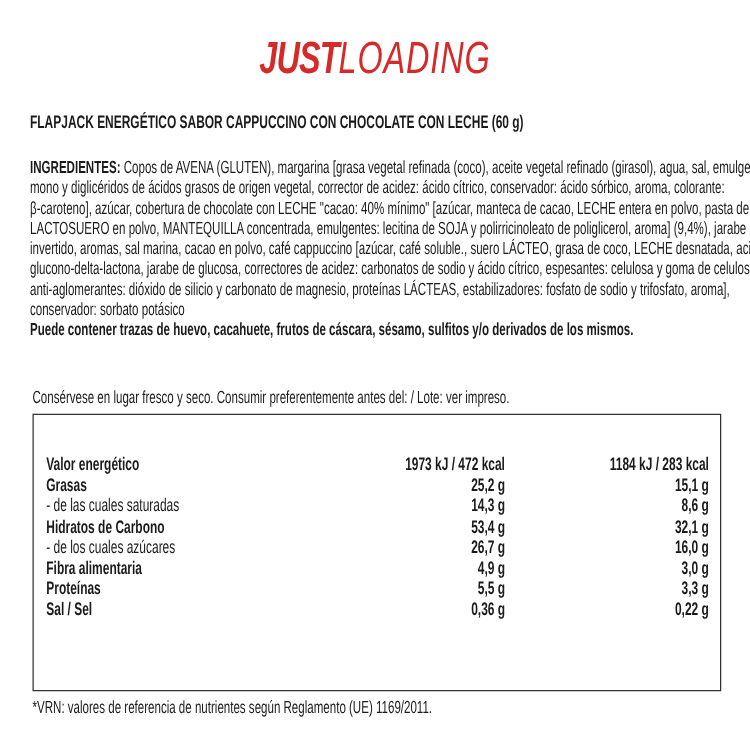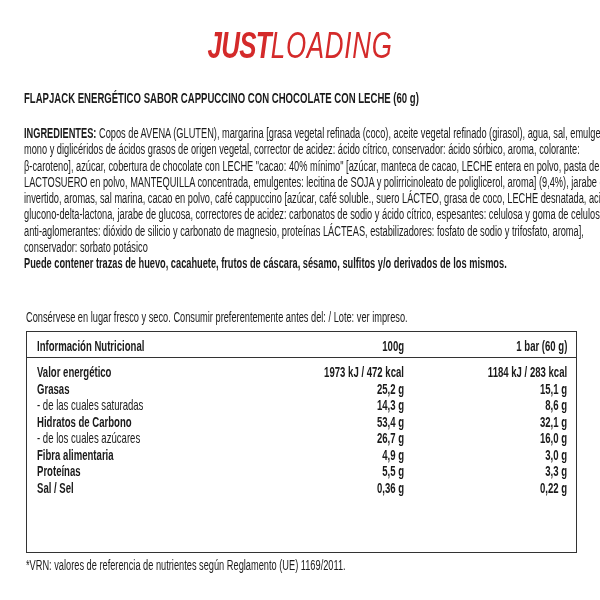--- a/index.html
+++ b/index.html
@@ -84,25 +84,20 @@
   <span class="ing-line">invertido, aromas, sal marina, cacao en polvo, café cappuccino [azúcar, café soluble., suero LÁCTEO, grasa de coco, LECHE desnatada, acidulante:</span>
   <span class="ing-line">glucono-delta-lactona, jarabe de glucosa, correctores de acidez: carbonatos de sodio y ácido cítrico, espesantes: celulosa y goma de celulosa,</span>
   <span class="ing-line">anti-aglomerantes: dióxido de silicio y carbonato de magnesio, proteínas LÁCTEAS, estabilizadores: fosfato de sodio y trifosfato, aroma],</span>
   <span class="ing-line">conservador: sorbato potásico</span>
   <span class="ing-line allergens">Puede contener trazas de huevo, cacahuete, frutos de cáscara, sésamo, sulfitos y/o derivados de los mismos.</span>
 </div>
 
 <div class="storage">Consérvese en lugar fresco y seco. Consumir preferentemente antes del: / Lote: ver impreso.</div>
 
 <div class="nut-table">
-  <div class="nut-header">
-    <div class="cell label" style="top:6px">Información Nutricional</div>
-    <div class="cell num c100" style="top:6px">100g</div>
-    <div class="cell num cbar" style="top:6px">1 bar (60 g)</div>
-  </div>
 
   <div class="cell label" style="top:32px">Valor energético</div>
   <div class="cell num c100" style="top:32px">1973 kJ / 472 kcal</div>
   <div class="cell num cbar" style="top:32px">1184 kJ / 283 kcal</div>
 
   <div class="cell label" style="top:48.5px">Grasas</div>
   <div class="cell num c100" style="top:48.5px">25,2 g</div>
   <div class="cell num cbar" style="top:48.5px">15,1 g</div>
 
   <div class="cell label sub" style="top:65px">- de las cuales saturadas</div>

